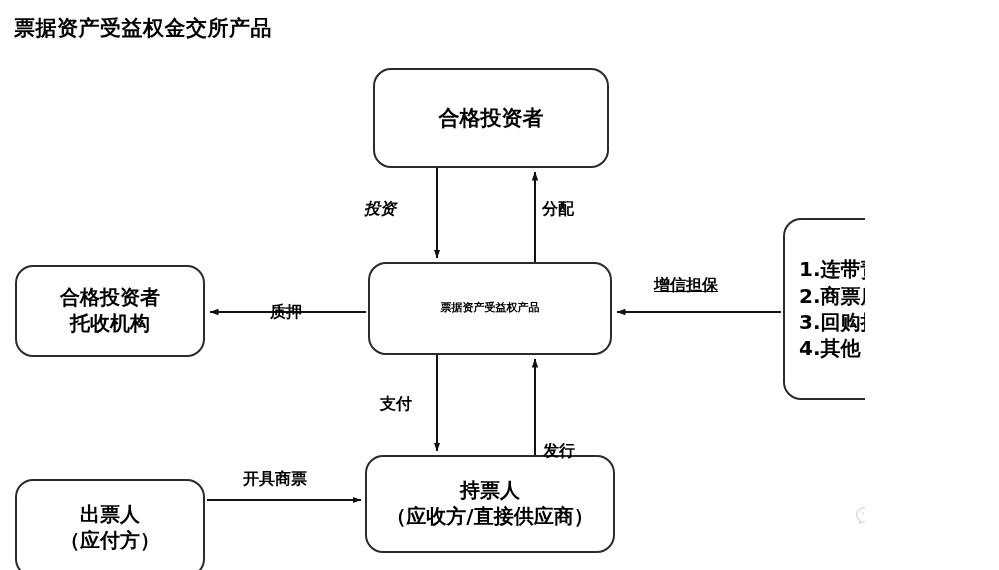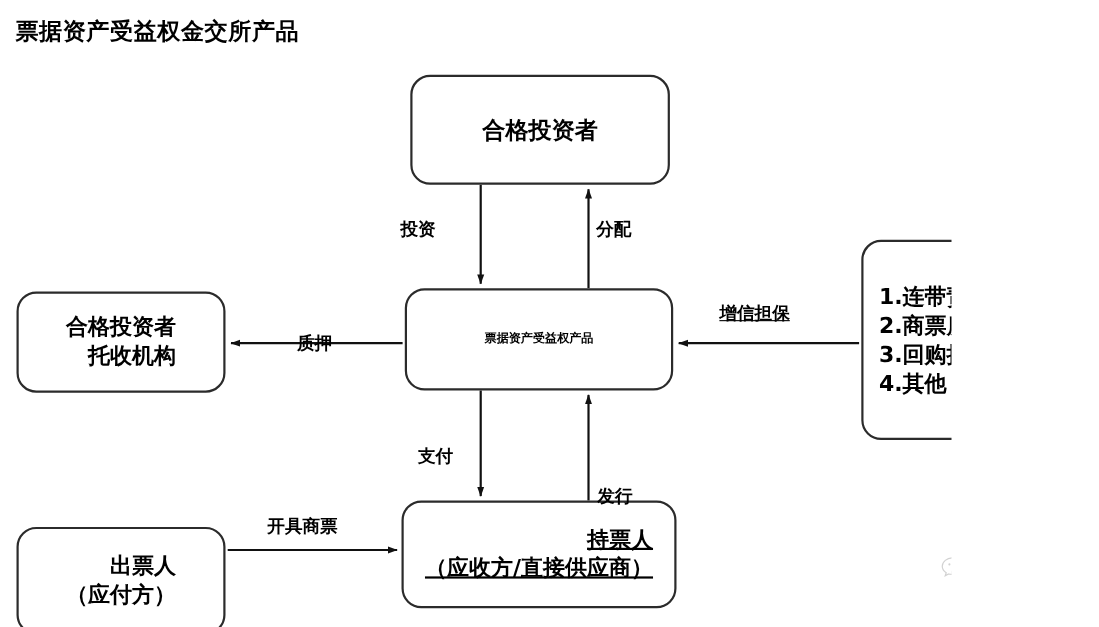--- a/index.html
+++ b/index.html
@@ -29,37 +29,37 @@
   }
   .node {
     position: absolute;
     box-sizing: border-box;
     border: 2px solid #2b2b2b;
     border-radius: 18px;
     background: #ffffff;
     display: flex;
     align-items: center;
     justify-content: center;
-    text-align: right;
+    text-align: center;
     color: #000000;
     font-weight: bold;
     line-height: 1.28;
   }
   .node .node-text {
     display: block;
     white-space: pre-line;
   }
   .node-top      { left: 373px; top: 68px;  width: 236px; height: 100px; font-size: 21px; }
   .node-center   { left: 368px; top: 262px; width: 244px; height: 93px;  font-size: 11px; }
   .node-left     { left: 15px;  top: 265px; width: 190px; height: 92px;  font-size: 20px; }
   .node-right    { left: 783px; top: 218px; width: 200px; height: 182px; font-size: 20px;
                    justify-content: flex-start; padding-left: 14px; text-align: left; }
   .node-right .node-text { white-space: pre-line; line-height: 1.32; }
   .node-bl       { left: 15px;  top: 455px; width: 190px; height: 98px;  font-size: 20px; margin-top: 24px; }
-  .node-br       { left: 365px; top: 455px; width: 250px; height: 98px;  font-size: 20px; text-decoration: underline; }
+  .node-br       { left: 365px; top: 455px; width: 250px; height: 98px;  font-size: 20px; }
 
   .edge-label {
     position: absolute;
     font-size: 16px;
     font-weight: bold;
     color: #000000;
     white-space: nowrap;
   }
   svg.wires {
     position: absolute;
@@ -134,29 +134,29 @@
   <div class="node node-bl">
     <span class="node-text">出票人
 （应付方）</span>
   </div>
 
   <div class="node node-br">
     <span class="node-text">持票人
 （应收方/直接供应商）</span>
   </div>
 
-  <div class="edge-label" style="left:364px; top:199px;">投资</div>
+  <div class="edge-label" style="left:364px; top:199px;font-style:italic;">投资</div>
 
   <div class="edge-label" style="left:542px; top:199px;">分配</div>
 
   <div class="edge-label" style="left:270px; top:302px;">质押</div>
 
   <div class="edge-label" style="left:654px; top:275px;text-decoration:underline;">增信担保</div>
 
-  <div class="edge-label" style="left:380px; top:394px;margin-top:11px;">支付</div>
+  <div class="edge-label" style="left:380px; top:394px;">支付</div>
 
   <div class="edge-label" style="left:543px; top:394px;margin-top:47px;">发行</div>
 
   <div class="edge-label" style="left:243px; top:469px;font-family:Liberation Mono, monospace;">开具商票</div>
 
   <div class="watermark">
     <span>
       <svg width="30" height="25" viewBox="0 0 30 25" aria-hidden="true">
         <path d="M11 2.2C5.8 2.2 1.6 5.6 1.6 9.8c0 2.4 1.4 4.5 3.6 5.9l-0.9 2.7 3.1-1.6c0.9 0.2 1.8 0.4 2.7 0.4 0.3 0 0.6 0 0.9 0 -0.2-0.6-0.3-1.2-0.3-1.8 0-3.9 3.8-7.1 8.5-7.1 0.3 0 0.6 0 0.9 0C19.4 4.9 15.6 2.2 11 2.2z" fill="none" stroke="#d2d2d2" stroke-width="1.1"></path>
         <circle cx="8.1" cy="8.1" r="0.95" fill="#d2d2d2"></circle>

